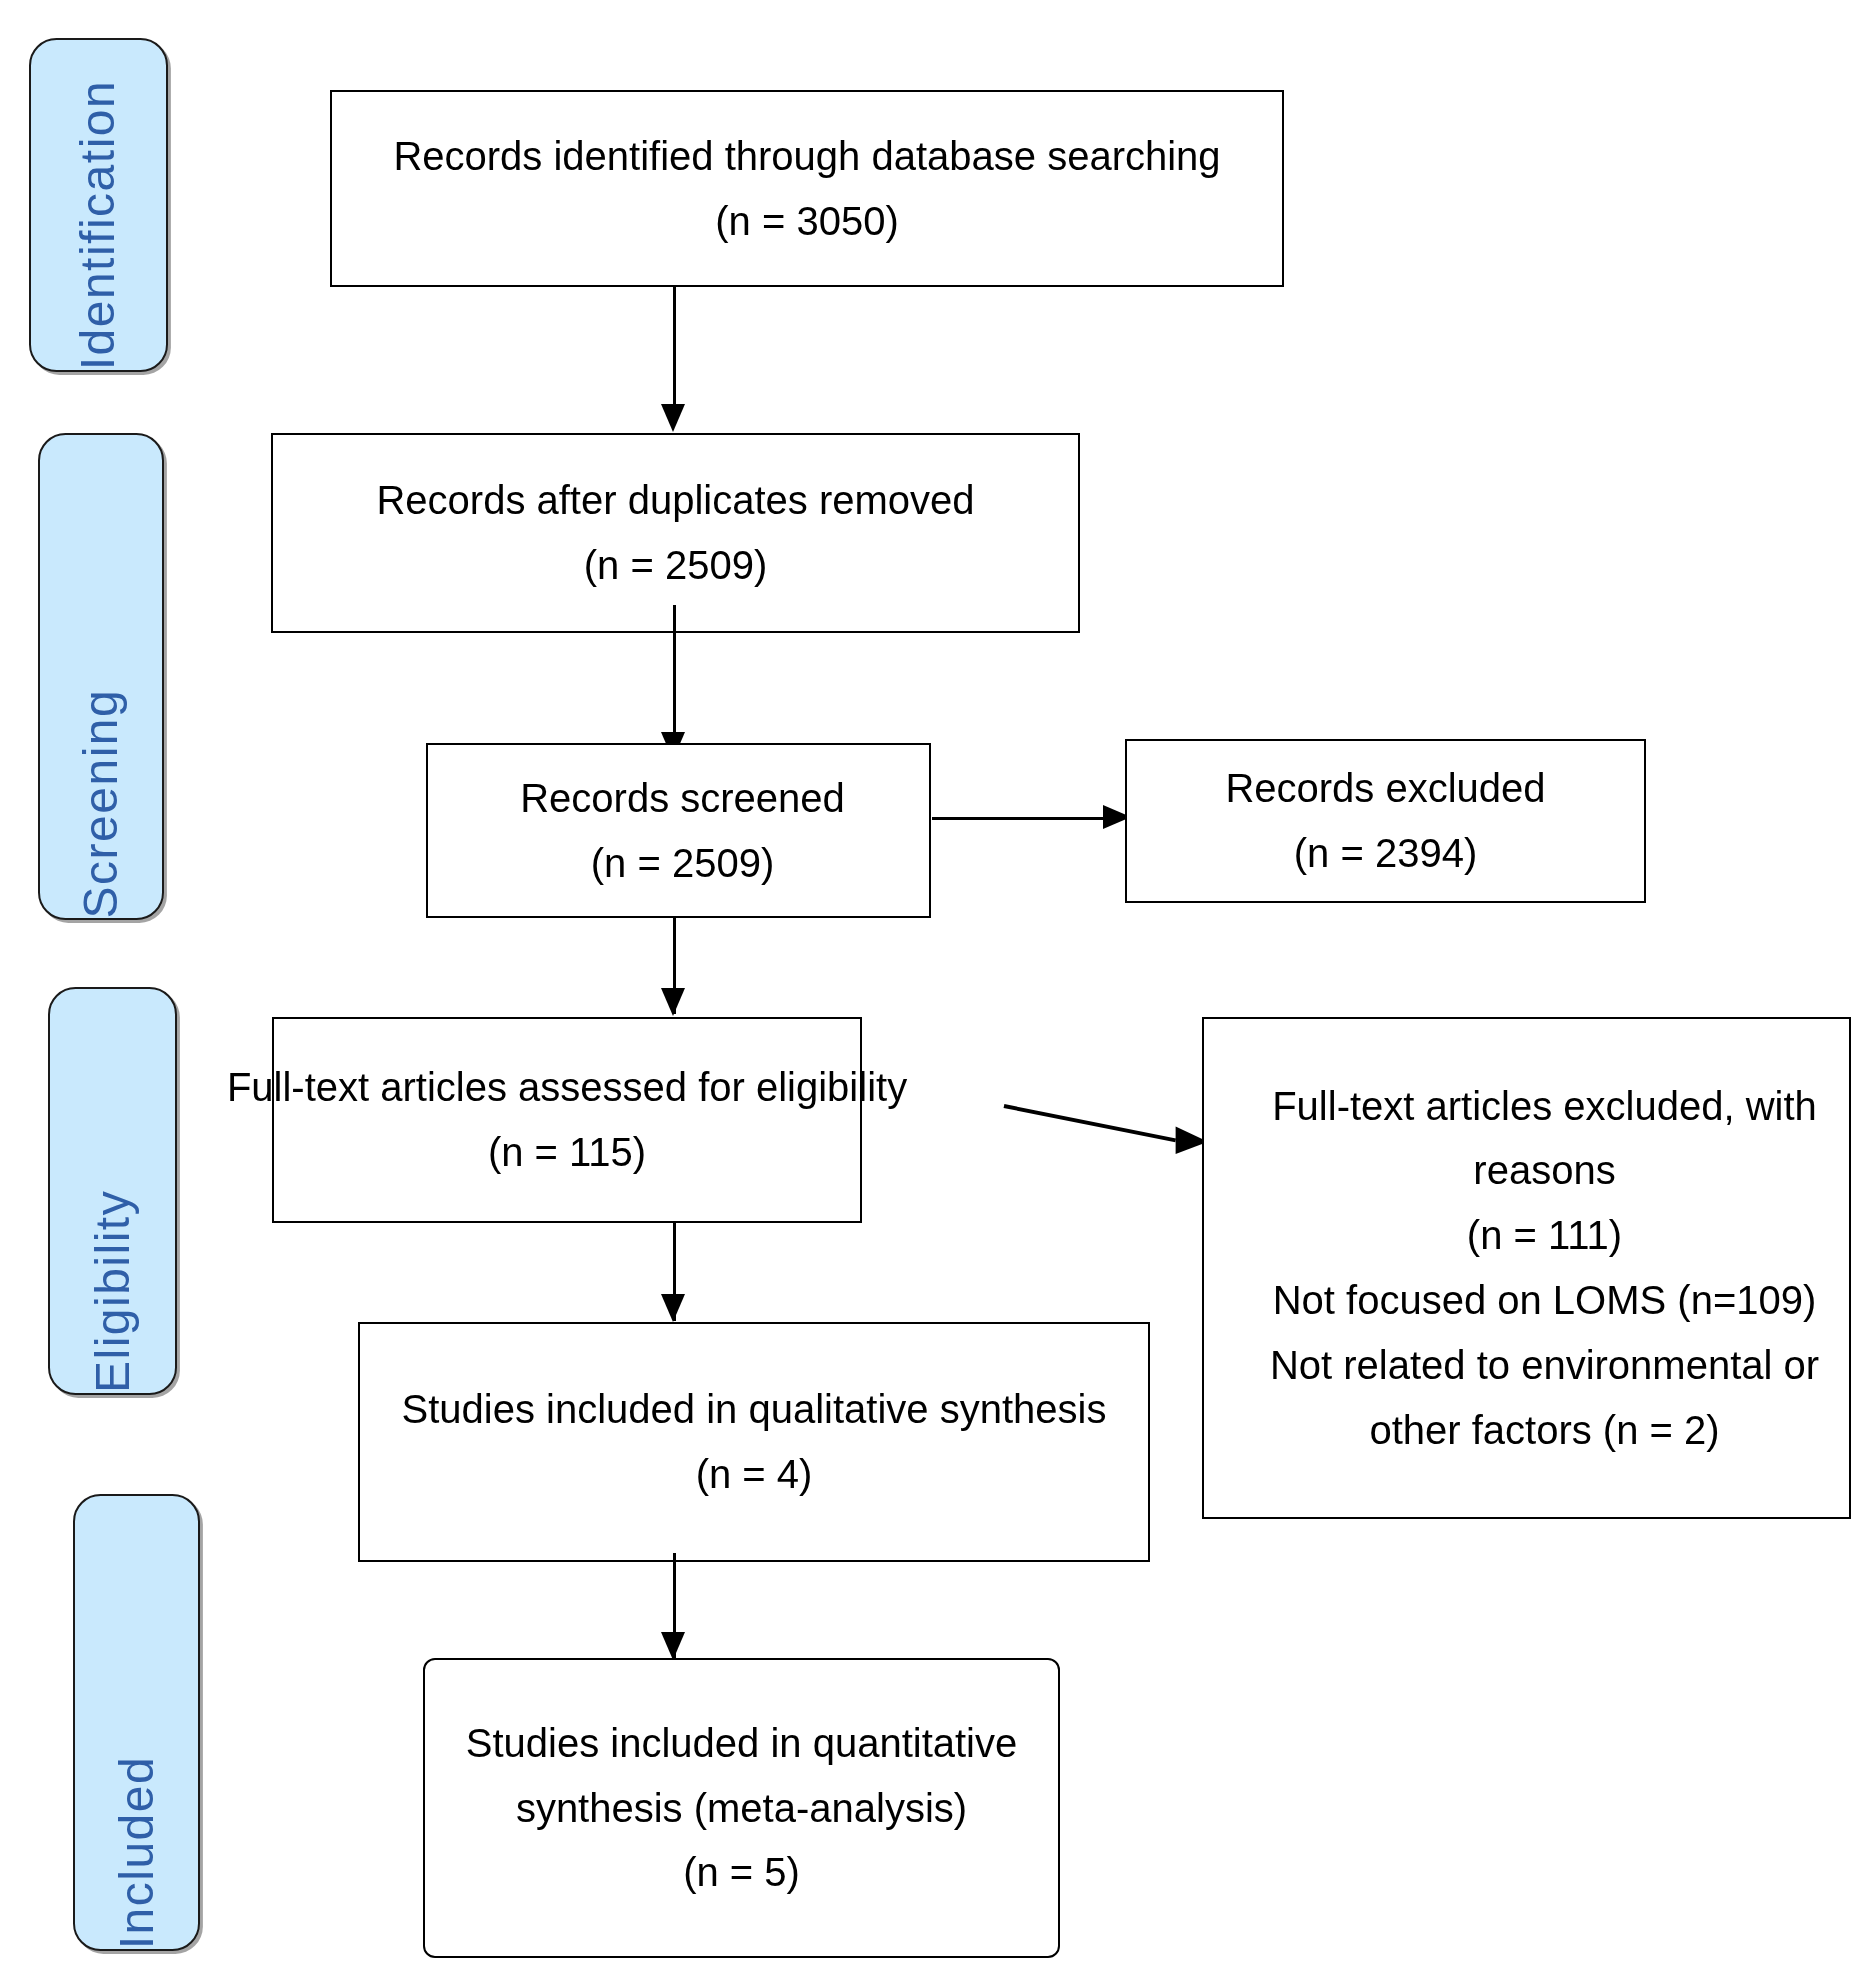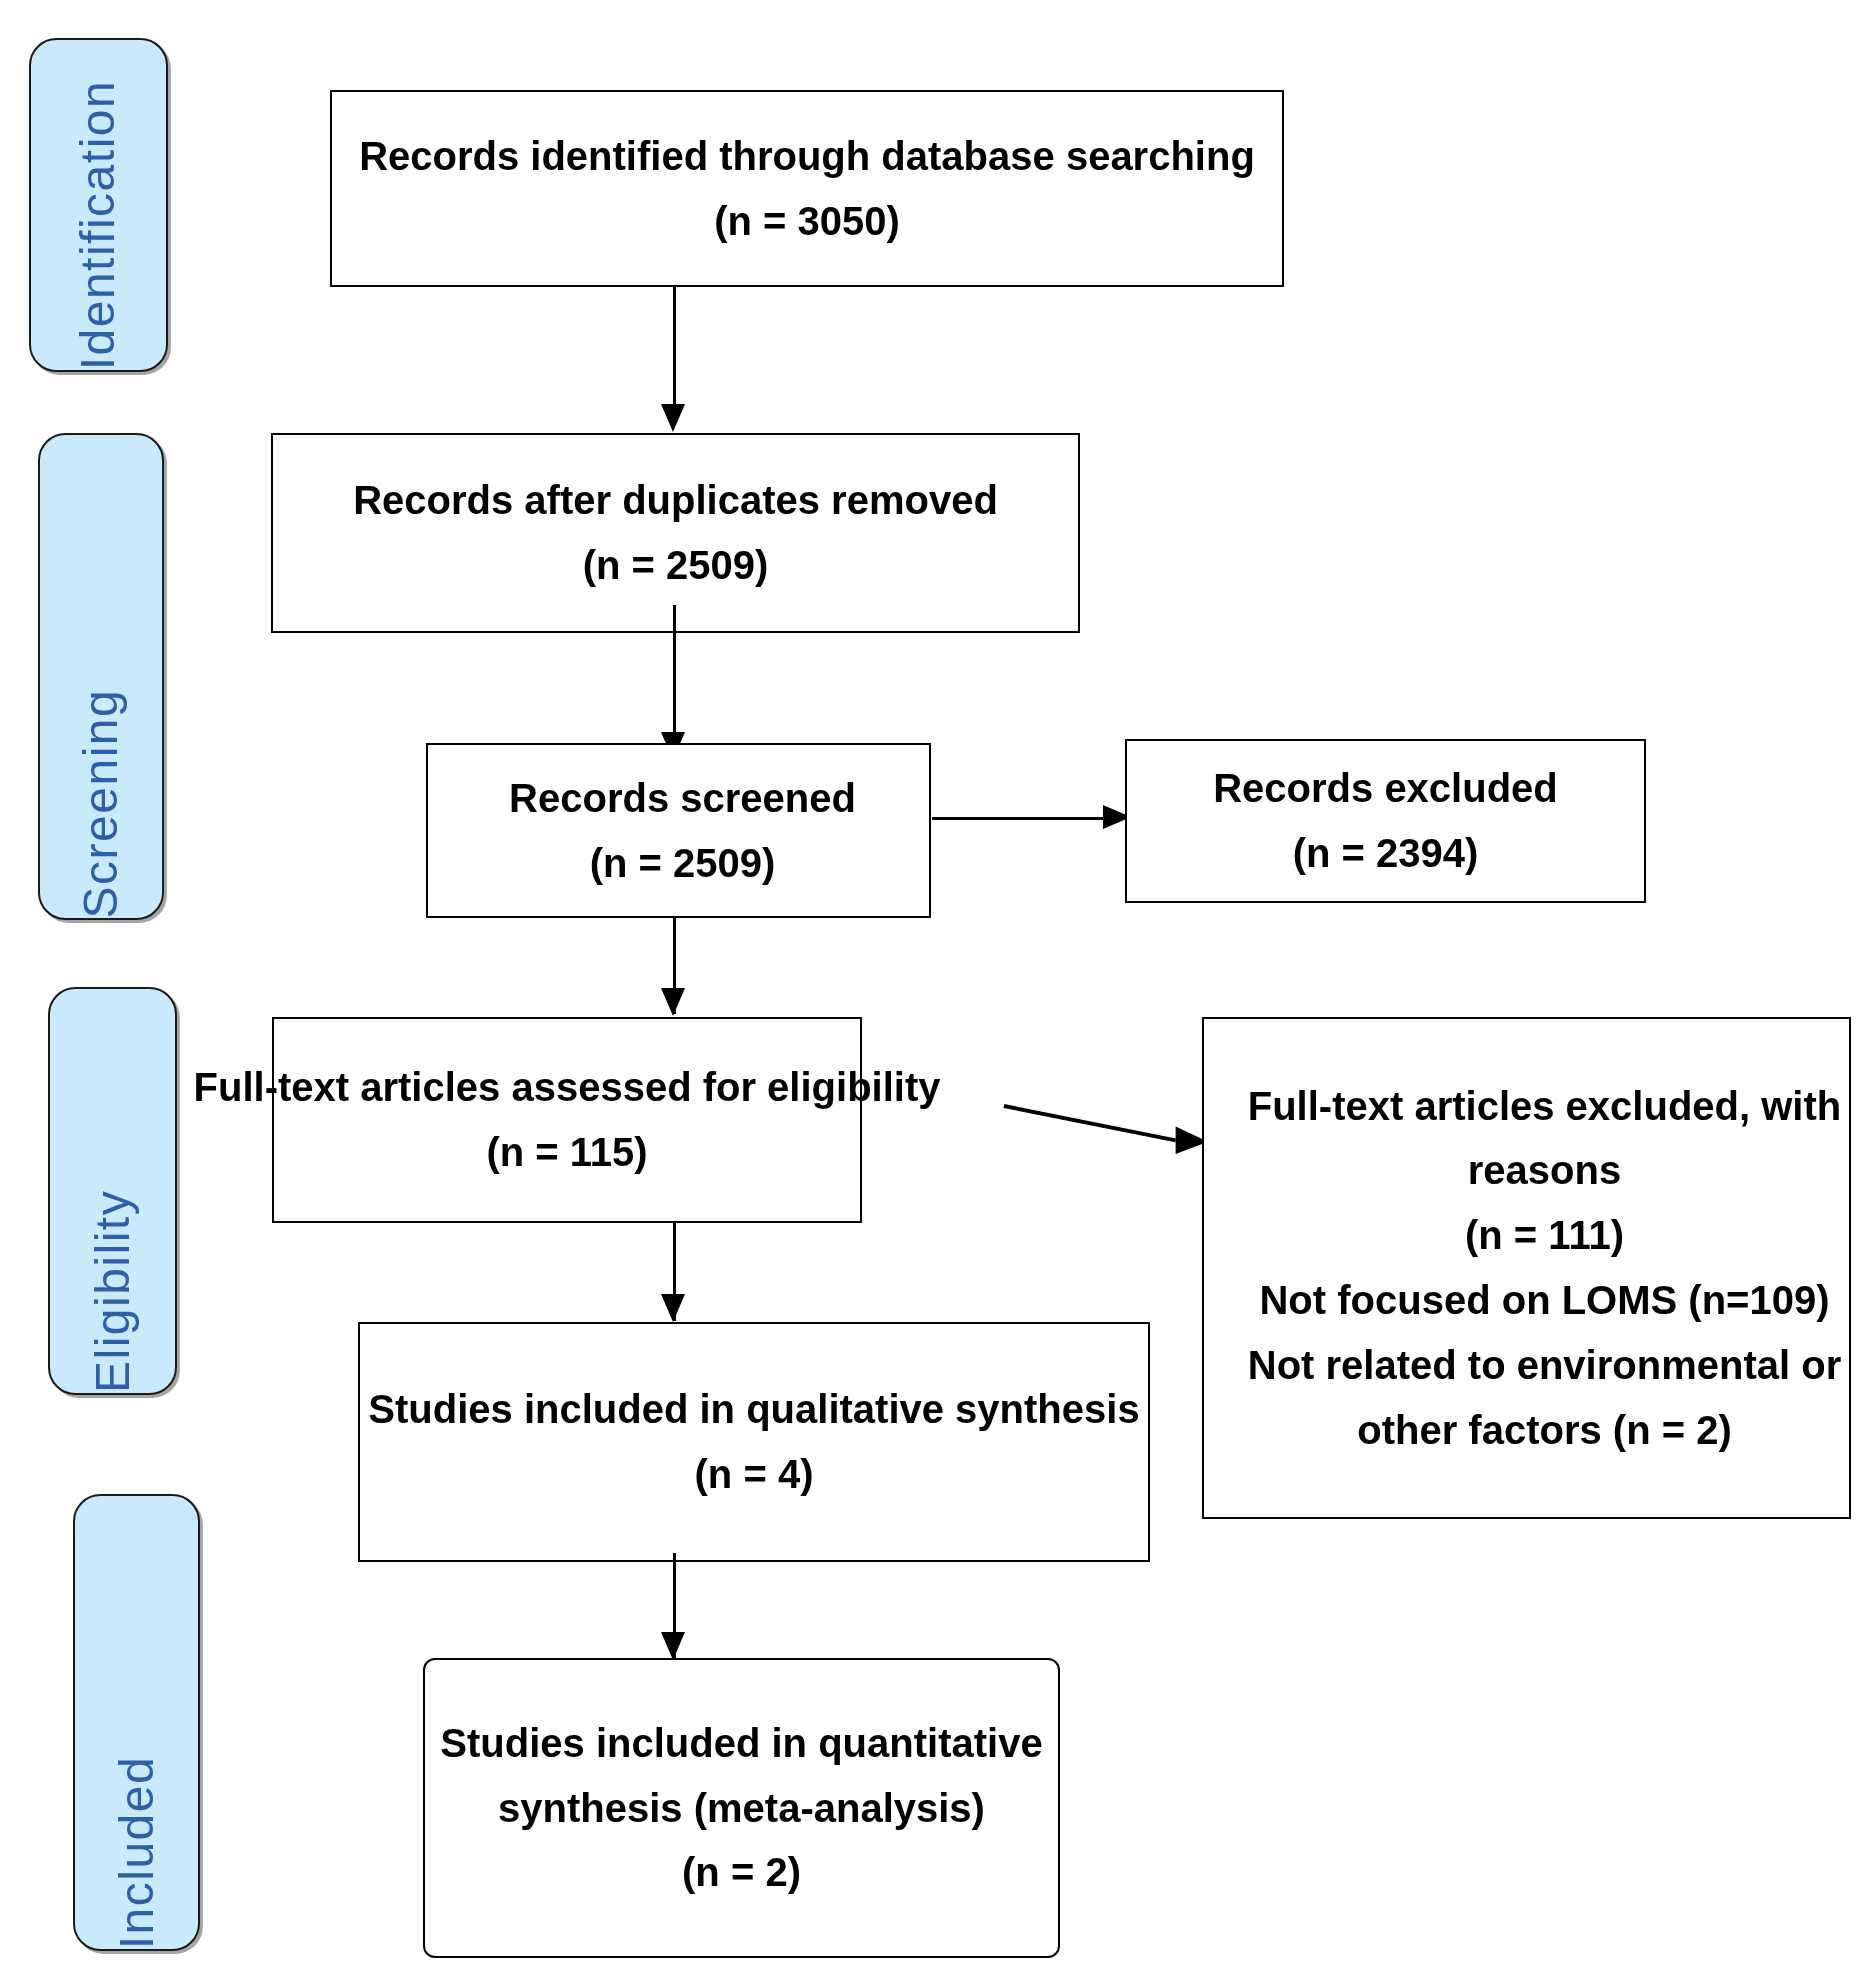--- a/index.html
+++ b/index.html
@@ -53,21 +53,20 @@
   .flow-box {
     position: absolute;
     box-sizing: border-box;
     background: #ffffff;
     border: 2.5px solid #000000;
     display: flex;
     flex-direction: column;
     align-items: center;
     justify-content: center;
     text-align: center;
-    font-weight: bold;
   }
   .flow-box .line {
     color: #000000;
     font-size: 40px;
     line-height: 1.62;
     white-space: nowrap;
   }
   .flow-box.wrap .line {
     white-space: normal;
   }
@@ -191,17 +190,17 @@
     <div class="line">Studies included in qualitative synthesis</div>
     <div class="line">(n = 4)</div>
   </div>
 
   <div class="v-line" style="left:673px; top:1553px; height:106px;"></div>
   <div class="arrow-down" style="left:661px; top:1632px;"></div>
 
   <div class="flow-box" style="left:423px; top:1658px; width:637px; height:300px;border-radius:12px;">
     <div class="line">Studies included in quantitative</div>
     <div class="line">synthesis (meta-analysis)</div>
-    <div class="line">(n = 2)</div>
+    <div class="line">(n = 5)</div>
   </div>
 
 </div>
 
 
 </body></html>

